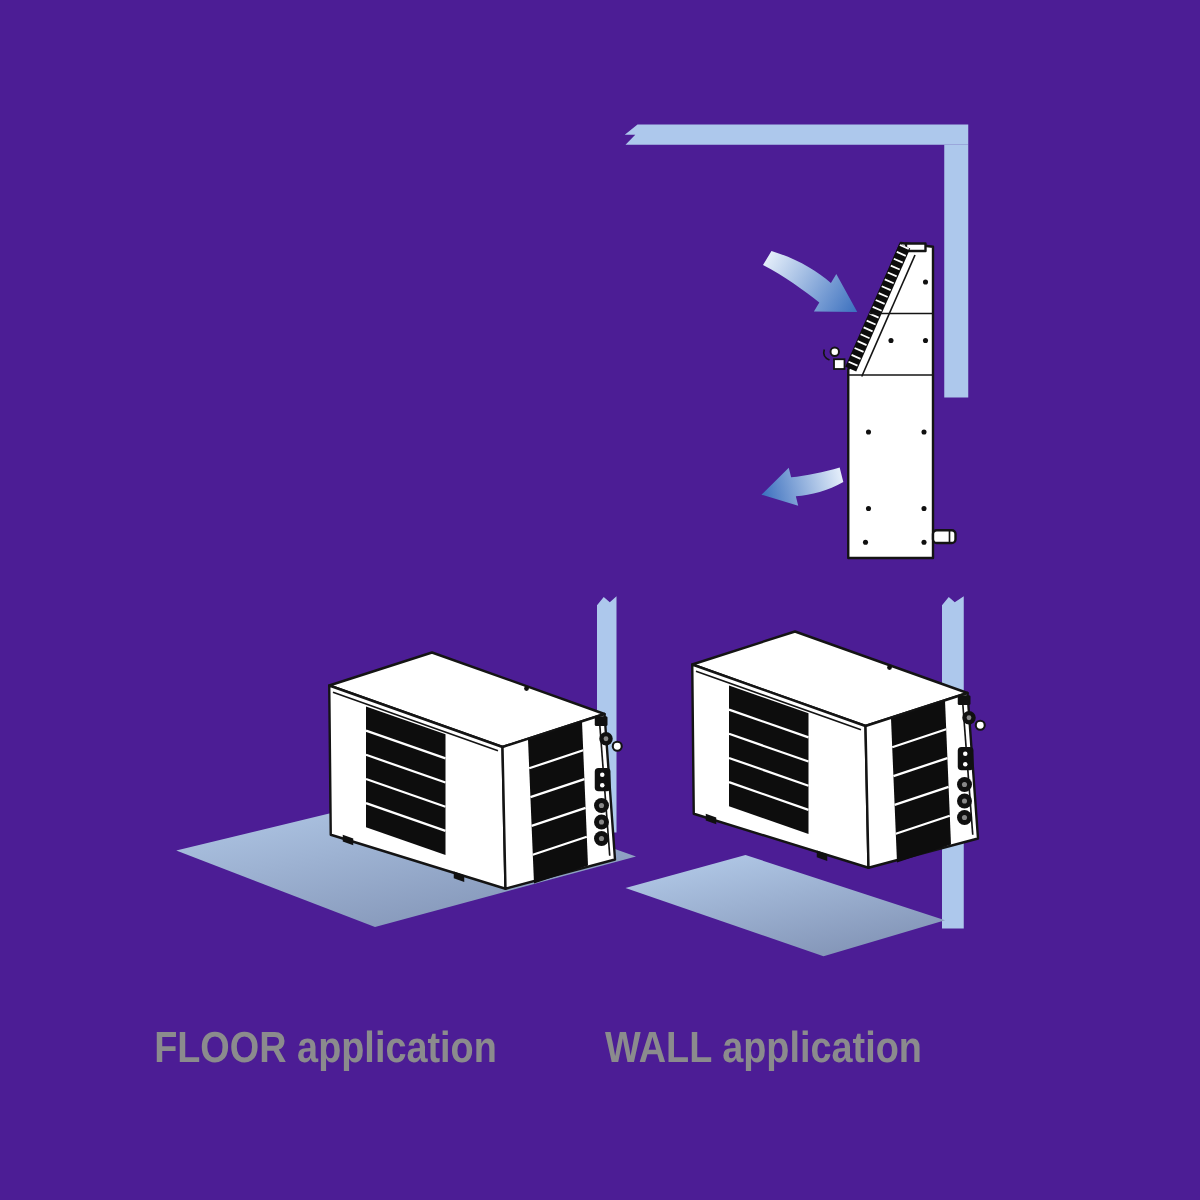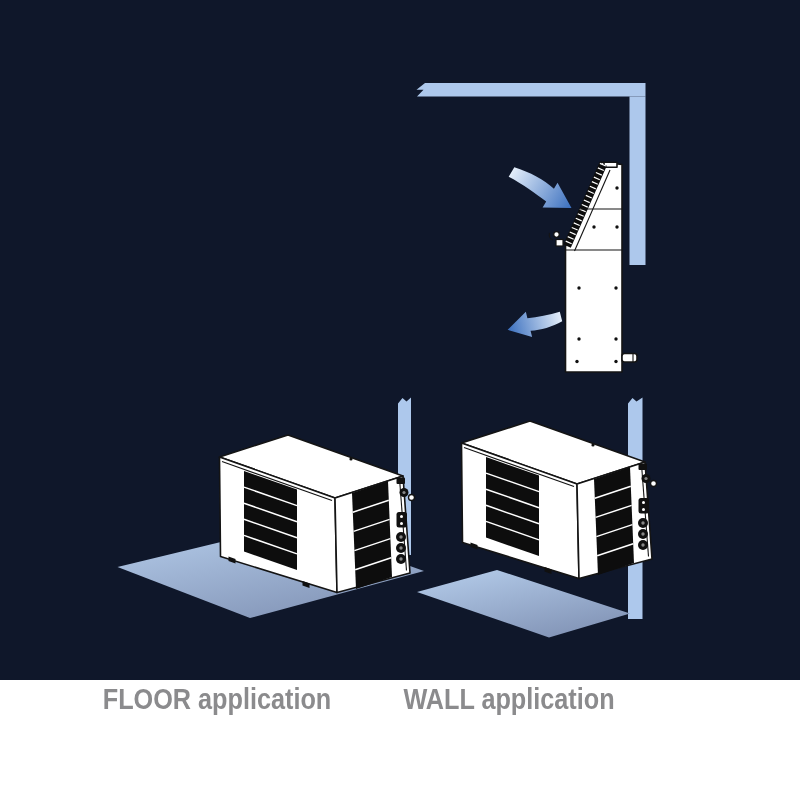--- a/index.html
+++ b/index.html
@@ -1,16 +1,16 @@
 <!DOCTYPE html>
 <html><head>
 <meta charset="utf-8">
 <style>
   html,body{margin:0;padding:0;width:800px;height:800px;background:#ffffff;overflow:hidden;}
-  #stage{position:relative;width:800px;height:680px;background:#0f172a;}
+  #stage{position:relative;width:800px;height:800px;background:#4c1d95;}
   svg{position:absolute;left:0;top:0;}
   .face{fill:#ffffff;stroke:#141414;stroke-width:1.6;stroke-linejoin:round;}
   .outline{fill:#ffffff;stroke:#141414;stroke-width:1.6;stroke-linejoin:round;}
   .thin{fill:none;stroke:#141414;stroke-width:1.1;}
   .sep{fill:none;stroke:#ffffff;stroke-width:1.5;}
   .dot{fill:#101010;}
   .hatch{fill:none;stroke:#ffffff;stroke-width:6.5;stroke-dasharray:1.2 3.8;}
   .label{position:absolute;top:683px;transform:translateX(-50%) scaleX(0.87);
          font:700 29px "Liberation Sans",sans-serif;color:#8b8b8d;white-space:nowrap;}
 </style>

